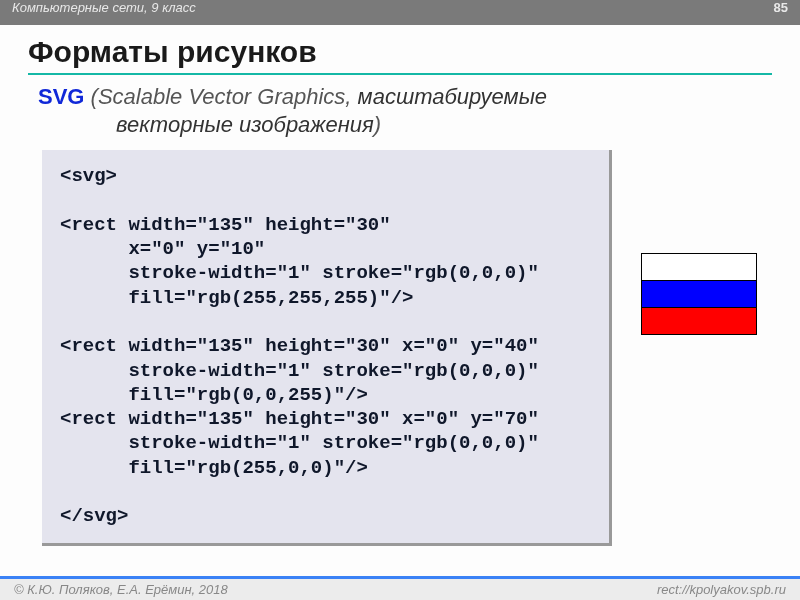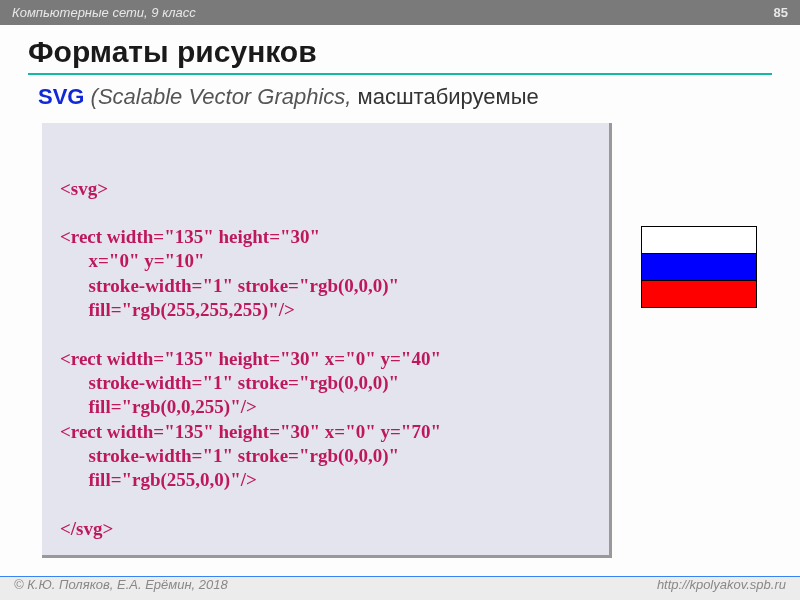--- a/index.html
+++ b/index.html
@@ -12,94 +12,95 @@
     overflow: hidden;
   }
   .header-bar {
     background: #7a7a7a;
     color: #e8e8e8;
     height: 25px;
     padding: 0 12px;
     font-size: 13px;
     font-style: italic;
     display: flex;
-    align-items: center;
     justify-content: space-between;
   }
   .page-num { font-weight: bold; font-style: normal; margin-left: 8px; }
   .content { padding: 10px 28px 0 28px; }
   .title {
     font-size: 30px;
     font-weight: bold;
     color: #1a1a1a;
     border-bottom: 2px solid #14b8a6;
     padding-bottom: 4px;
     margin-bottom: 8px;
   }
   .subtitle-row {
     font-size: 22px;
     line-height: 1.25;
     padding-left: 10px;
     margin-bottom: 12px;
   }
   .svg-label { color: #1028d8; font-weight: bold; text-align: right; }
   .svg-desc { color: #555; font-style: italic; }
-  .svg-desc-ru { color: #333; }
+  .svg-desc-ru { color: #333; font-style: italic; }
   .desc-indent { padding-left: 78px; display: block; }
   .body-row { display: flex; align-items: flex-start; gap: 28px; padding-left: 14px; }
   .code-wrap {
     background: #e4e4ee;
     border-right: 3px solid #999;
     border-bottom: 3px solid #999;
     padding: 14px 18px;
     width: 570px;
   }
   .code-wrap pre {
-    font-family: Liberation Serif, serif;
+    font-family: Liberation Mono, monospace;
     font-size: 19px;
     font-weight: bold;
-    color: #be185d;
+    color: #0f172a;
     white-space: pre;
     line-height: 1.28;
-    margin-top: 40px;
   }
   .flag-demo { margin-top: 102px; }
   .flag-demo svg { display: block; }
   .flag-demo rect { shape-rendering: crispEdges; }
   .footer {
     position: absolute;
     bottom: 0; left: 0; right: 0;
     height: 24px;
     background: #ececec;
     color: #888;
     font-size: 13px;
     font-style: italic;
     display: flex;
     justify-content: space-between;
-    align-items: flex-start;
+    align-items: center;
     padding: 0 14px;
-    border-top: 1px solid #3b82f6;
+    border-top: 3px solid #3b82f6;
     gap: 10px;
   }
 </style>
 </head>
 <body>
 
 <div class="header-bar">
   <span>Компьютерные сети, 9 класс</span>
   <span class="page-num">85</span>
 </div>
 
 <div class="content">
   <div class="title">Форматы рисунков</div>
 
   <div class="subtitle-row">
     <span class="svg-label">SVG</span>
     <span class="svg-desc">(</span><span class="svg-desc">Scalable Vector Graphics,</span>
     <span class="svg-desc-ru">масштабируемые</span>
+    <span class="desc-indent">
+      <span class="svg-desc-ru">векторные изображения</span><span class="svg-desc">)</span>
+    </span>
   </div>
 
   <div class="body-row">
     <div class="code-wrap">
       <pre>&lt;svg&gt;
 
 &lt;rect width="135" height="30"
       x="0" y="10"
       stroke-width="1" stroke="rgb(0,0,0)"
       fill="rgb(255,255,255)"/&gt;
@@ -118,14 +119,14 @@
         <rect x="1" y="1" width="115" height="27" stroke="#000" stroke-width="1" fill="#ffffff"></rect>
         <rect x="1" y="28" width="115" height="27" stroke="#000" stroke-width="1" fill="#0000ff"></rect>
         <rect x="1" y="55" width="115" height="27" stroke="#000" stroke-width="1" fill="#ff0000"></rect>
       </svg>
     </div>
   </div>
 </div>
 
 <div class="footer">
   <span>© <span>К.Ю. Поляков, Е.А. Ерёмин, 2018</span></span>
-  <span>http://kpolyakov.spb.ru</span>
+  <span>rect://kpolyakov.spb.ru</span>
 </div>
 
 </body></html>

